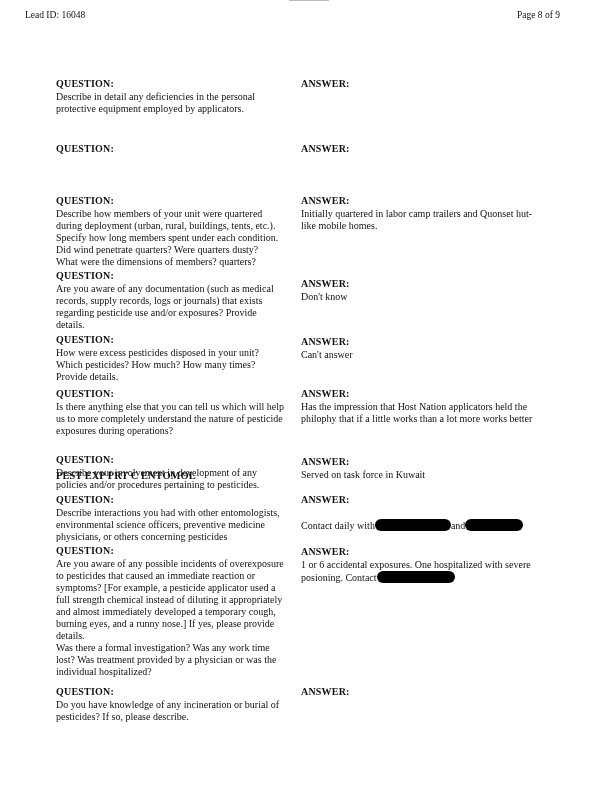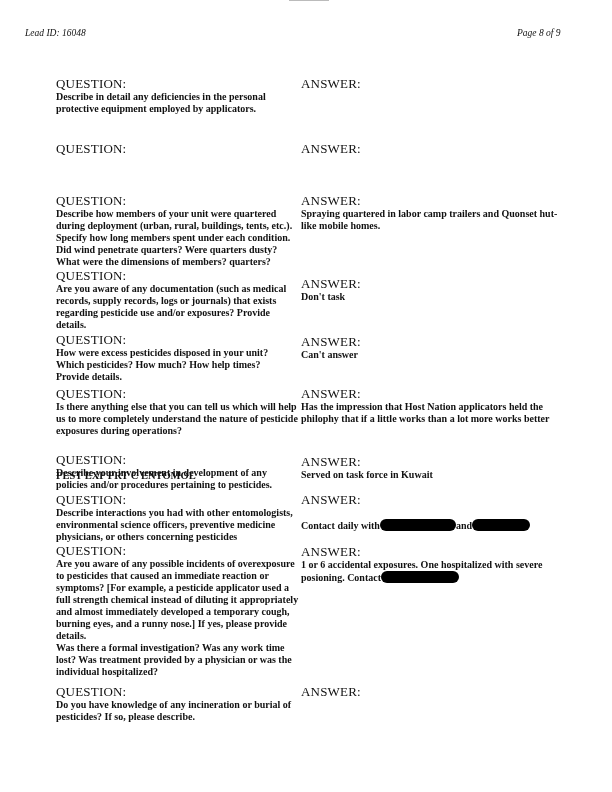--- a/index.html
+++ b/index.html
@@ -1,24 +1,24 @@
 <!DOCTYPE html>
 <html><head>
 <meta charset="utf-8">
 <style>
   html, body { margin:0; padding:0; background:#fff; }
   body { width:612px; height:792px; position:relative; overflow:hidden;
          font-family:"Liberation Serif", serif; color:#111; }
   .topline { position:absolute; left:289px; top:0; width:40px; height:1px; background:#bbb; }
-  .hdr { position:absolute; top:28px; font-size:9.5px;font-style:italic; }
+  .hdr { position:absolute; top:10px; font-size:9.5px; }
   .hdr-left { left:25px; }
   .hdr-right { left:517px; }
   .blk { position:absolute; font-size:10px; line-height:12px; }
-  .lbl { font-weight:normal; font-size:13px; margin-bottom:1px; letter-spacing:0.2px; }
-  .txt { white-space:pre-line;font-weight:bold; }
+  .lbl { font-weight:bold; font-size:10px; margin-bottom:1px; letter-spacing:0.2px; }
+  .txt { white-space:pre-line; }
   .q { left:56px; width:252px; }
   .a { left:301px; width:300px; }
   .section { position:absolute; left:56px; font-weight:bold; font-size:10.5px; }
   .redact { display:inline-block; background:#000; border-radius:6px; height:12px; vertical-align:-2px; }
 </style>
 </head>
 <body>
 
 <div class="topline"></div>
 <div class="hdr hdr-left">Lead ID: 16048</div>
@@ -43,40 +43,40 @@
 <div class="blk q" style="top:195px;">
   <div class="lbl">QUESTION:</div>
   <div class="txt">Describe how members of your unit were quartered
 during deployment (urban, rural, buildings, tents, etc.).
 Specify how long members spent under each condition.
 Did wind penetrate quarters?  Were quarters dusty?
 What were the dimensions of members? quarters?</div>
 </div>
 <div class="blk a" style="top:195px;">
   <div class="lbl">ANSWER:</div>
-  <div class="txt">Spraying quartered in labor camp trailers and Quonset hut-
+  <div class="txt">Initially quartered in labor camp trailers and Quonset hut-
 like mobile homes.</div>
 </div>
 
 <div class="blk q" style="top:270px;">
   <div class="lbl">QUESTION:</div>
   <div class="txt">Are you aware of any documentation (such as medical
 records, supply records, logs or journals) that exists
 regarding pesticide use and/or exposures?  Provide
 details.</div>
 </div>
 <div class="blk a" style="top:278px;">
   <div class="lbl">ANSWER:</div>
-  <div class="txt">Don't task</div>
+  <div class="txt">Don't know</div>
 </div>
 
 <div class="blk q" style="top:334px;">
   <div class="lbl">QUESTION:</div>
   <div class="txt">How were excess pesticides disposed in your unit?
-Which pesticides?  How much?  How help times?
+Which pesticides?  How much?  How many times?
 Provide details.</div>
 </div>
 <div class="blk a" style="top:336px;">
   <div class="lbl">ANSWER:</div>
   <div class="txt">Can't answer</div>
 </div>
 
 <div class="blk q" style="top:388px;">
   <div class="lbl">QUESTION:</div>
   <div class="txt">Is there anything else that you can tell us which will help

